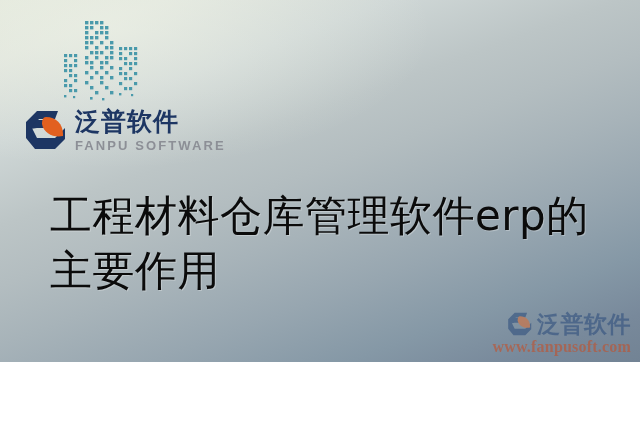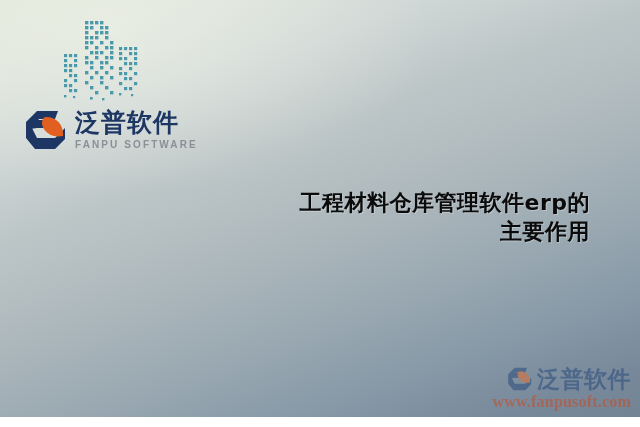--- a/index.html
+++ b/index.html
@@ -4,21 +4,21 @@
 <style>
   html, body {
     margin: 0;
     padding: 0;
     background: #ffffff;
   }
 
   #stage {
     position: relative;
     width: 640px;
-    height: 417px;
+    height: 362px;
     overflow: hidden;
     font-family: "DejaVu Sans", "Liberation Sans", sans-serif;
     
     background:
       linear-gradient(
         160deg,
         #e2e7db 0%,
         #dfe4dc 10%,
         #cfd7d6 24%,
         #bcc5c6 38%,
@@ -62,37 +62,37 @@
   #brand-mark svg { display: block; width: 100%; height: 100%; }
   .brand-words { display: flex; flex-direction: column; line-height: 1; }
   .brand-cn {
     font-size: 25px;
     font-weight: 700;
     color: #1d3663;
     letter-spacing: 1px;
     font-family: "DejaVu Sans", "Liberation Sans", sans-serif;
   }
   .brand-en {
-    font-size: 10px;
+    font-size: 13px;
     font-weight: 600;
     color: #8c8f96;
     letter-spacing: 2.1px;
     margin-top: 5px;
     font-family: "Liberation Sans", sans-serif;
   }
 
   
   #headline {
     position: absolute;
     left: 50px;
     top: 188px;
     width: 540px;
-    text-align: right;
-    font-size: 22px;
-    font-weight: 700;
+    text-align: left;
+    font-size: 42px;
+    font-weight: 400;
     line-height: 1.32;
     color: #0b0b0b;
     letter-spacing: 0.5px;
     text-shadow: 1px 1px 0 rgba(255,255,255,0.28);
     font-family: "DejaVu Sans", "Liberation Sans", sans-serif;
   }
   #headline .line { display: block; white-space: nowrap; }
   #headline .line2 { white-space: normal; }
 
   

